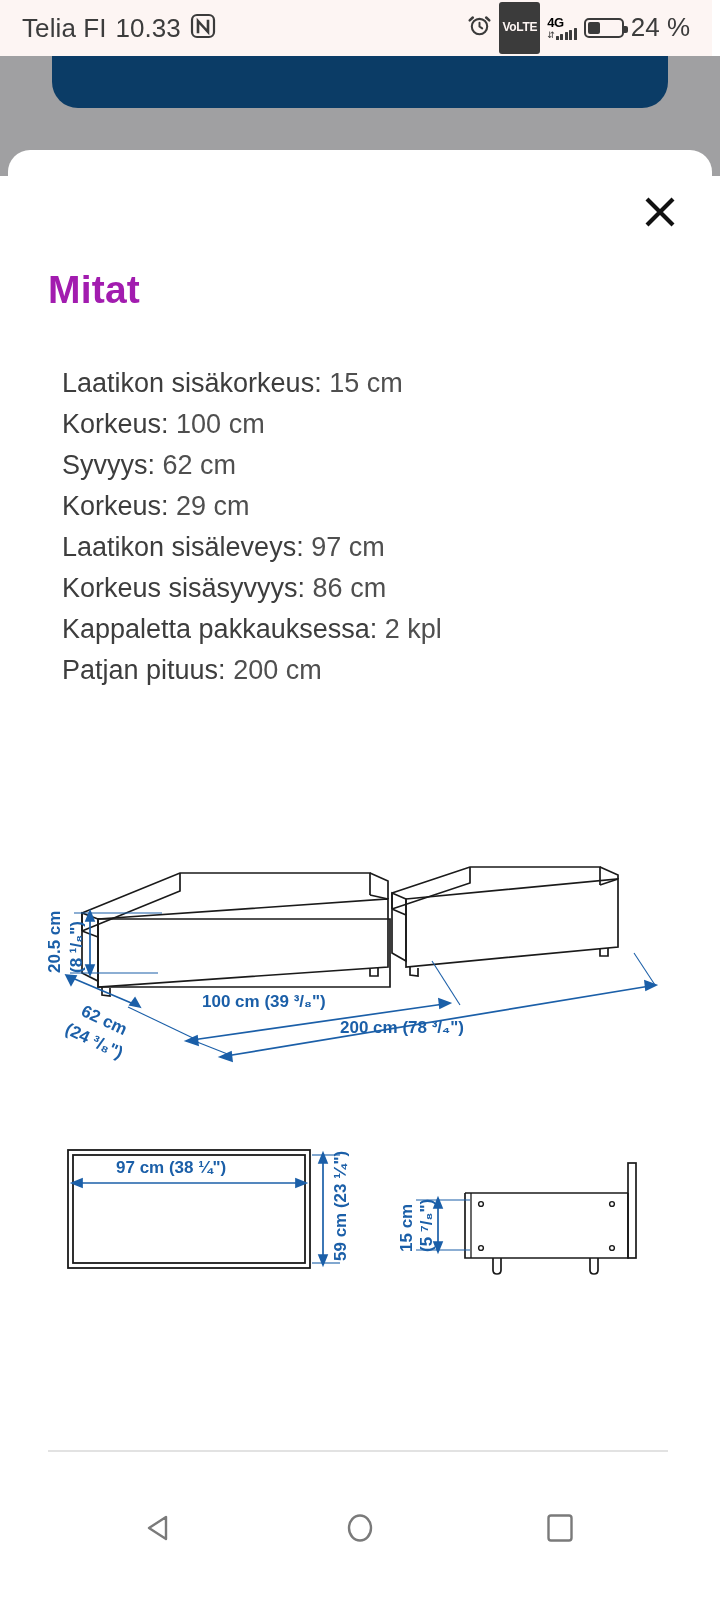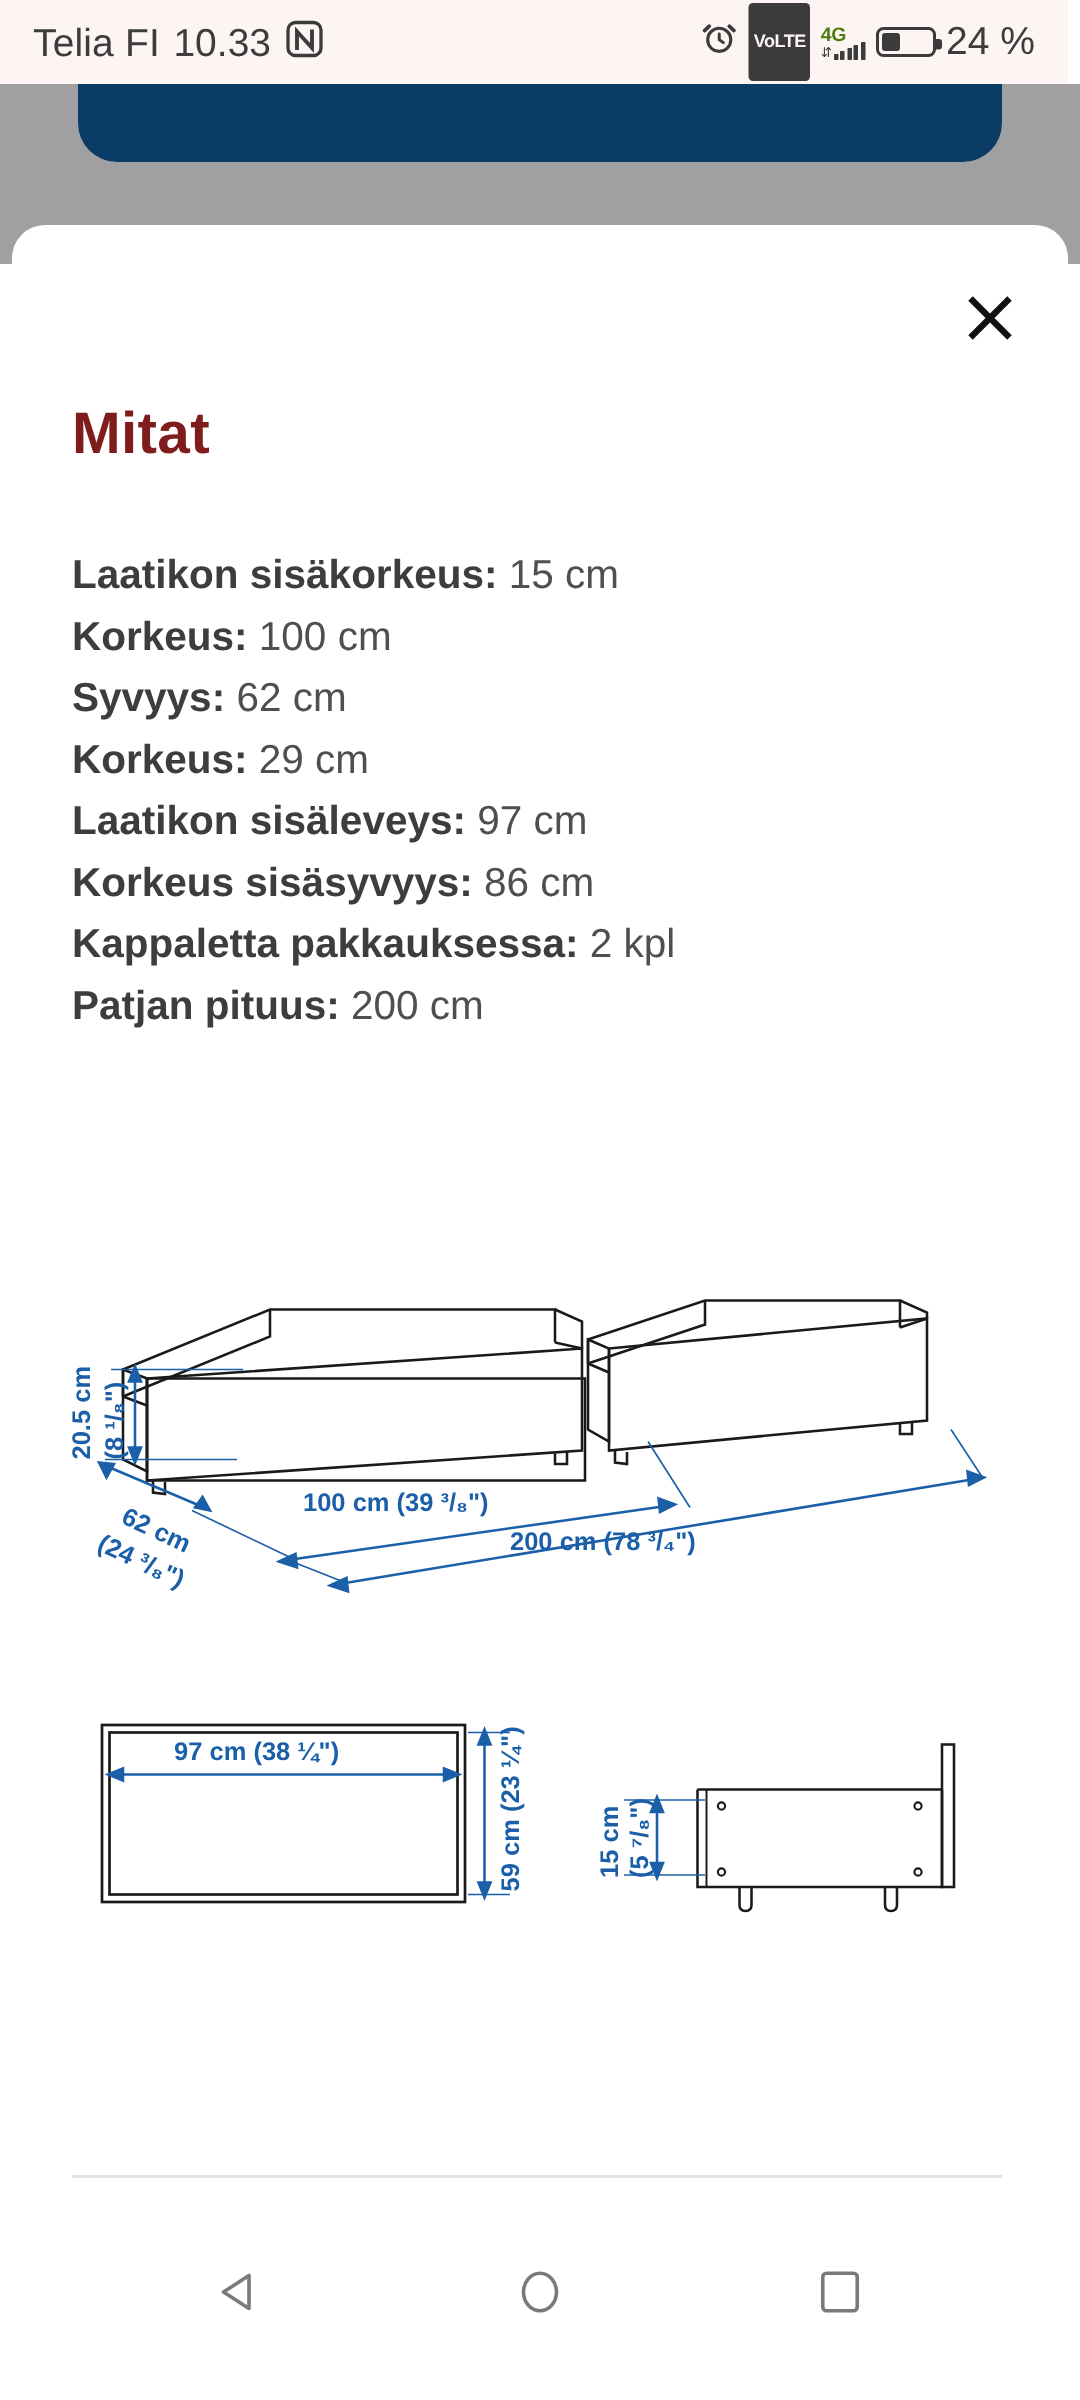--- a/index.html
+++ b/index.html
@@ -21,21 +21,21 @@
   .sb-left{ display:flex; align-items:center; gap:9px; color:#3b3b3b; }
   .sb-carrier{ font-size:26px; letter-spacing:.1px; color:#3c3c3c; }
   .sb-time{ font-size:26px; color:#3c3c3c; }
   .nfc-icon{ display:inline-block; }
   .sb-right{ display:flex; align-items:center; gap:7px; color:#3b3b3b; }
   .volte-badge{
     font-size:12px; font-weight:bold; color:#fdf5f3; background:#3b3b3b;
     border-radius:3px; padding:19px 3px; letter-spacing:-.3px; line-height:1.15;
   }
   .net-block{ display:flex; flex-direction:column; align-items:flex-start; line-height:1; }
-  .net-4g{ font-size:13px; font-weight:bold; color:#4d7c0f; letter-spacing:-.3px; }
+  .net-4g{ font-size:13px; font-weight:bold; color:#000000; letter-spacing:-.3px; }
   .bars{ display:flex; align-items:flex-end; gap:1.5px; height:11px; }
   .bars i{ display:block; width:3px; background:#3b3b3b; border-radius:.5px; }
   .arrows{ font-size:9px; color:#3b3b3b; line-height:1; margin-right:1px;}
   .battery{
     position:relative; width:40px; height:20px; border:2.4px solid #3b3b3b;
     border-radius:5px; display:flex; align-items:center; padding:2px;
   }
   .battery::after{
     content:""; position:absolute; right:-6px; top:6px;
     width:3.5px; height:7px; background:#3b3b3b; border-radius:0 2px 2px 0;
@@ -59,30 +59,30 @@
     background:#ffffff; border-radius:22px 22px 0 0;
   }
   .close-btn{
     position:absolute; right:34px; top:186px; width:52px; height:52px;
     display:flex; align-items:center; justify-content:center; cursor:pointer;
   }
   .close-btn svg{ display:block; }
 
   .sheet-title{
     position:absolute; left:48px; top:268px;
-    font-size:39px; font-weight:bold; color:#7f1d1d; letter-spacing:.2px;
+    font-size:39px; font-weight:bold; color:#a21caf; letter-spacing:.2px;
   }
 
   .spec-list{
     position:absolute; left:48px; top:363px; width:620px;
   }
   .spec-row{
     font-size:27px; line-height:41px; color:#4b4b4b; white-space:nowrap;
   }
-  .spec-row .k{ font-weight:bold; color:#3d3d3d; }
+  .spec-row .k{ font-weight:normal; color:#3d3d3d;margin-left:14px; }
   .spec-row .v{ color:#4f4f4f; }
 
   
   .drawing-iso{
     position:absolute; left:40px; top:855px; width:640px; height:220px;
   }
   .drawing-top{
     position:absolute; left:50px; top:1105px; width:320px; height:185px;
   }
   .drawing-side{

